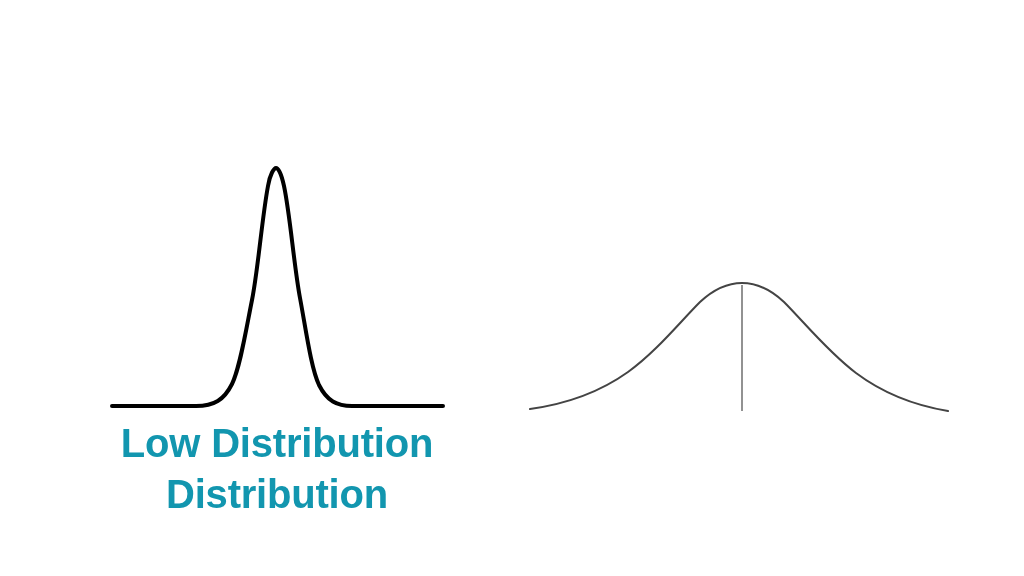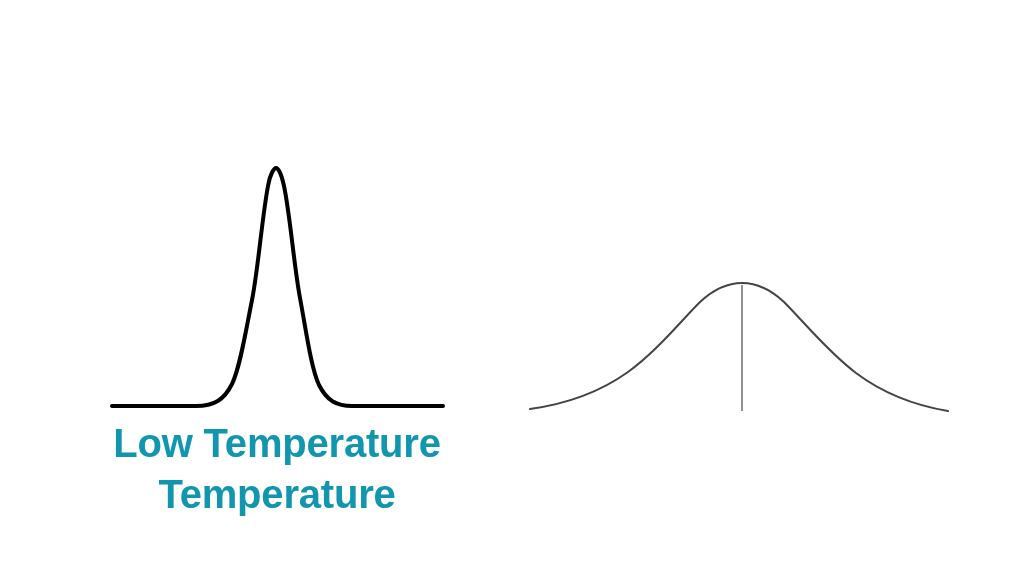--- a/index.html
+++ b/index.html
@@ -81,22 +81,22 @@
              C 714 289 728 283 742 283
              C 756 283 770 289 784 302
              C 804 322 828 352 856 373
              C 884 394 918 406 948 411"></path>
 
     <line x1="742" y1="285" x2="742" y2="411" stroke="#777777" stroke-width="1.6"></line>
   </svg>
 
   <div class="panel" id="panel-low">
     <div class="caption" id="caption-low" style="color: rgb(18, 150, 175);">
-      <span class="cap-line">Low Temperature</span>
-      <span class="cap-line">Temperature</span>
+      <span class="cap-line">Low Distribution</span>
+      <span class="cap-line">Distribution</span>
     </div>
   </div>
 
   <div class="panel" id="panel-high">
     
   </div>
 
 </div>
 
 </body></html>

